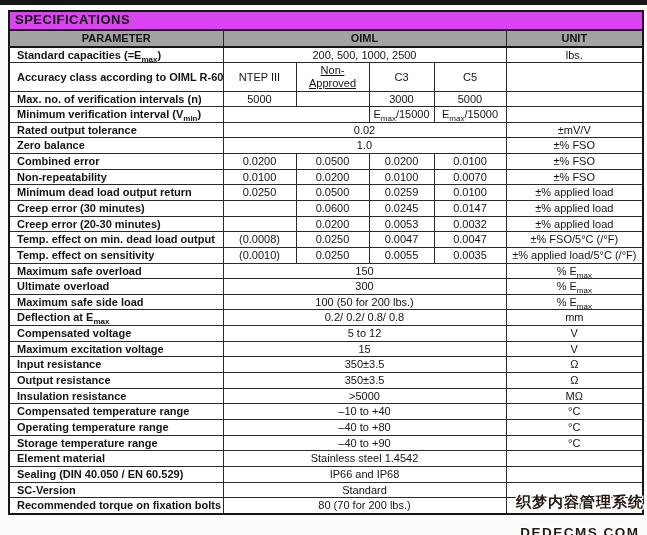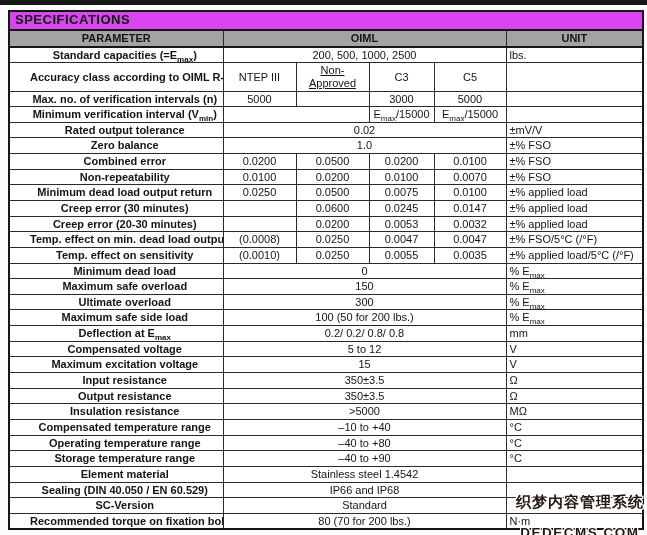--- a/index.html
+++ b/index.html
@@ -44,24 +44,24 @@
     height:17px;
     text-align:left;
   }
   tr.header-row td {
     font-weight:bold;
     text-align:center;
     background:#a3a3a3;
     border-bottom:2px solid #161616;
     margin-top:45px;
   }
-  td.param { font-weight:bold; text-align:center; padding-left:20px; }
+  td.param { font-weight:bold; text-align:left; padding-left:7px; }
   td.val   { text-align:center; }
   td.val.wrap { white-space:normal;text-decoration:underline; }
-  td.unit  { text-align:left; }
+  td.unit  { text-align:center; }
   sub { font-size:8px; line-height:0; }
   .watermark {
     position:absolute;
     top:494px; right:3px;
     text-align:right;
     font-weight:bold;
     color:#241710;
     text-shadow:
       -1px -1px 0 #fff, 1px -1px 0 #fff,
       -1px  1px 0 #fff, 1px  1px 0 #fff,
@@ -147,21 +147,21 @@
           <td class="val" colspan="1">0.0100</td>
           <td class="val" colspan="1">0.0200</td>
           <td class="val" colspan="1">0.0100</td>
           <td class="val" colspan="1">0.0070</td>
           <td class="unit">±% FSO</td>
         </tr>
         <tr>
           <td class="param">Minimum dead load output return</td>
           <td class="val" colspan="1">0.0250</td>
           <td class="val" colspan="1">0.0500</td>
-          <td class="val" colspan="1">0.0075</td>
+          <td class="val" colspan="1">0.0259</td>
           <td class="val" colspan="1">0.0100</td>
           <td class="unit">±% applied load</td>
         </tr>
         <tr>
           <td class="param">Creep error (30 minutes)</td>
           <td class="val" colspan="1"></td>
           <td class="val" colspan="1">0.0600</td>
           <td class="val" colspan="1">0.0245</td>
           <td class="val" colspan="1">0.0147</td>
           <td class="unit">±% applied load</td>
@@ -184,25 +184,20 @@
         </tr>
         <tr>
           <td class="param">Temp. effect on sensitivity</td>
           <td class="val" colspan="1">(0.0010)</td>
           <td class="val" colspan="1">0.0250</td>
           <td class="val" colspan="1">0.0055</td>
           <td class="val" colspan="1">0.0035</td>
           <td class="unit">±% applied load/5°C (/°F)</td>
         </tr>
         <tr>
-          <td class="param">Minimum dead load</td>
-          <td class="val" colspan="4">0</td>
-          <td class="unit">% E<sub>max</sub></td>
-        </tr>
-        <tr>
           <td class="param">Maximum safe overload</td>
           <td class="val" colspan="4">150</td>
           <td class="unit">% E<sub>max</sub></td>
         </tr>
         <tr>
           <td class="param">Ultimate overload</td>
           <td class="val" colspan="4">300</td>
           <td class="unit">% E<sub>max</sub></td>
         </tr>
         <tr>

